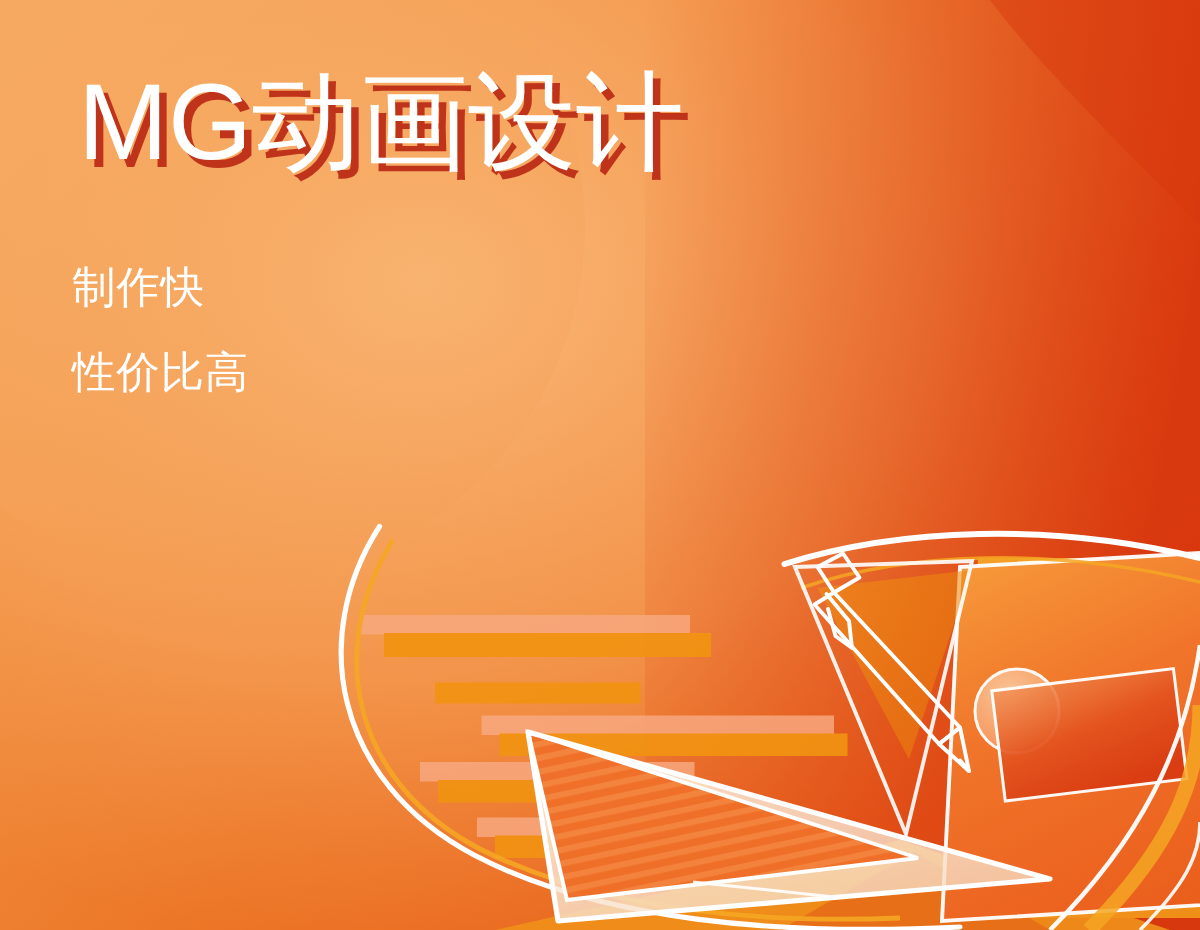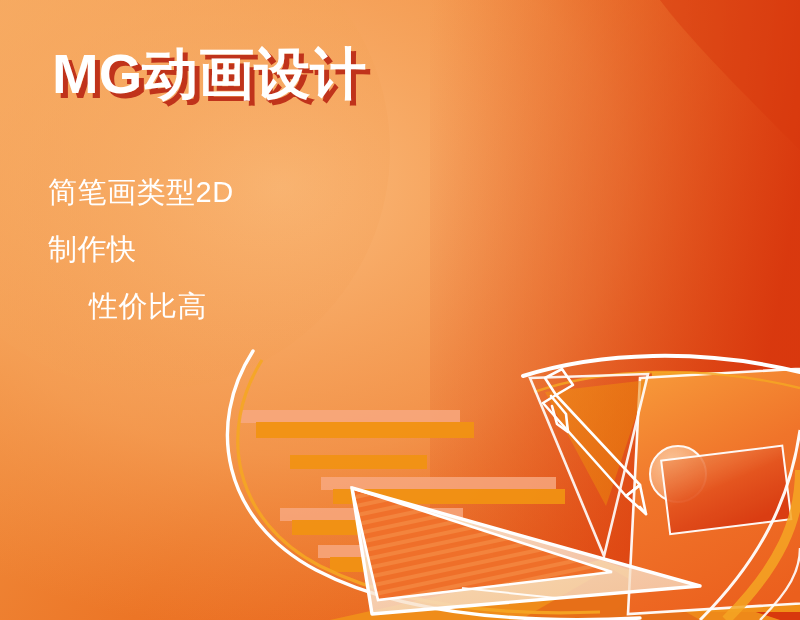--- a/index.html
+++ b/index.html
@@ -28,22 +28,22 @@
     position: absolute;
     left: 0; top: 0;
     width: 800px;
     height: 620px;
     pointer-events: none;
   }
   #title {
     position: absolute;
     left: 52px;
     top: 46px;
-    font-size: 56px;
-    font-weight: 700;
+    font-size: 72px;
+    font-weight: 400;
     line-height: 1;
     letter-spacing: 0px;
     color: #ffffff;
     white-space: nowrap;
     text-shadow: 5px 5px 0 #c0331b;
   }
   #feature-list {
     position: absolute;
     left: 48px;
     top: 178px;
@@ -53,21 +53,21 @@
   }
   #feature-list li {
     font-size: 29px;
     font-weight: 400;
     line-height: 1;
     color: #ffffff;
     margin: 0 0 28px 0;
     white-space: nowrap;
     letter-spacing: 0.5px;
   }
-  #feature-list li:last-child { margin-bottom: 0; margin-left: 41px; }
+  #feature-list li:last-child { margin-bottom: 0; }
 </style>
 </head>
 <body>
 
 <div id="banner">
 
   <svg id="art" viewBox="0 0 800 620" width="800" height="620" xmlns="http://www.w3.org/2000/svg" aria-hidden="true">
     <defs>
 
       <linearGradient id="gBg" x1="0" y1="0" x2="1" y2="0.55">
@@ -214,19 +214,18 @@
       <path d="M700,620 C760,560 790,500 800,430" fill="none" stroke="#ffffff" stroke-width="3" opacity="0.95"></path>
       <path d="M726,620 C780,566 800,520 800,470" fill="none" stroke="#f5a623" stroke-width="10" opacity="0.85"></path>
       <path d="M760,620 C790,590 800,570 800,548" fill="none" stroke="#ffffff" stroke-width="2.4" opacity="0.9"></path>
     </g>
   </svg>
 
   <div class="text-layer">
     <div id="title">MG动画设计</div>
 
     <ul id="feature-list">
-      <li>简笔画类型2D</li>
       <li>制作快</li>
       <li>性价比高</li>
     </ul>
   </div>
 
 </div>
 
 </body></html>

